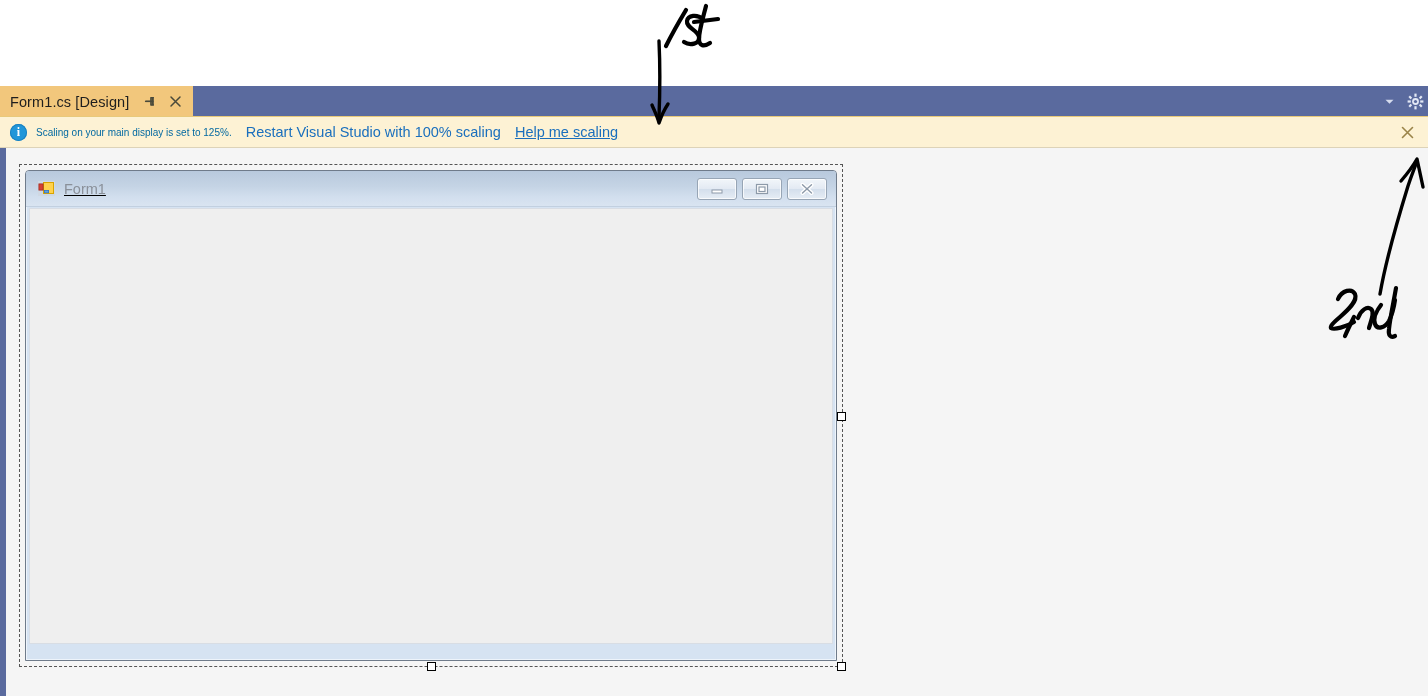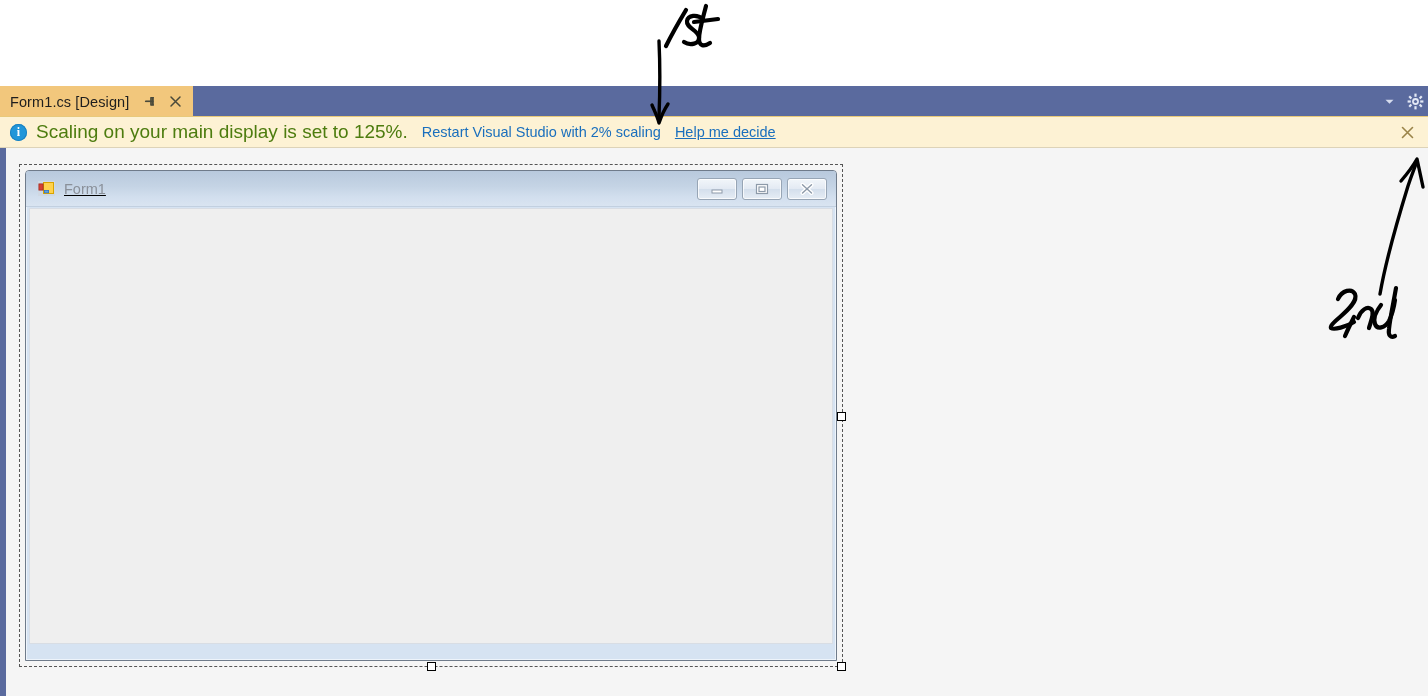--- a/index.html
+++ b/index.html
@@ -61,21 +61,21 @@
     background:#2196d9;
     display:flex; align-items:center; justify-content:center;
     flex:0 0 auto;
     box-shadow: inset 0 0 0 1px #1a81c0;
   }
   .info-icon span {
     color:#ffffff; font-size:12px; font-weight:bold;
     font-family:"Liberation Serif", serif; line-height:1;
   }
   .info-text {
-    margin-left:9px; font-size:19px; color:#4d7c0f; white-space:nowrap;
+    margin-left:9px; font-size:10px; color:#0369a1; white-space:nowrap;
   }
   .info-link {
     margin-left:14px; font-size:14.5px; color:#1a6fbd; white-space:nowrap; cursor:pointer;
   }
   .info-link.underlined { text-decoration:underline; }
   .infobar-close {
     position:absolute; right:12px; top:50%; transform:translateY(-50%);
     width:18px; height:18px; display:flex; align-items:center; justify-content:center;
     color:#9a8449; font-size:16px; line-height:1;
   }
@@ -198,23 +198,23 @@
   </div>
 
   <div class="infobar">
 
     <div class="info-icon">
       <span>i</span>
     </div>
 
     <span class="info-text">Scaling on your main display is set to 125%.</span>
 
-    <span class="info-link">Restart Visual Studio with 2% scaling</span>
-
-    <span class="info-link underlined">Help me decide</span>
+    <span class="info-link">Restart Visual Studio with 100% scaling</span>
+
+    <span class="info-link underlined">Help me scaling</span>
 
     <div class="infobar-close">
       <svg width="15" height="15" viewBox="0 0 15 15" aria-hidden="true">
         <path d="M2.5 2.5 L12.5 12.5 M12.5 2.5 L2.5 12.5" stroke="#9a8449" stroke-width="1.6" stroke-linecap="round"></path>
       </svg>
     </div>
   </div>
 
   <div class="designer">
 

